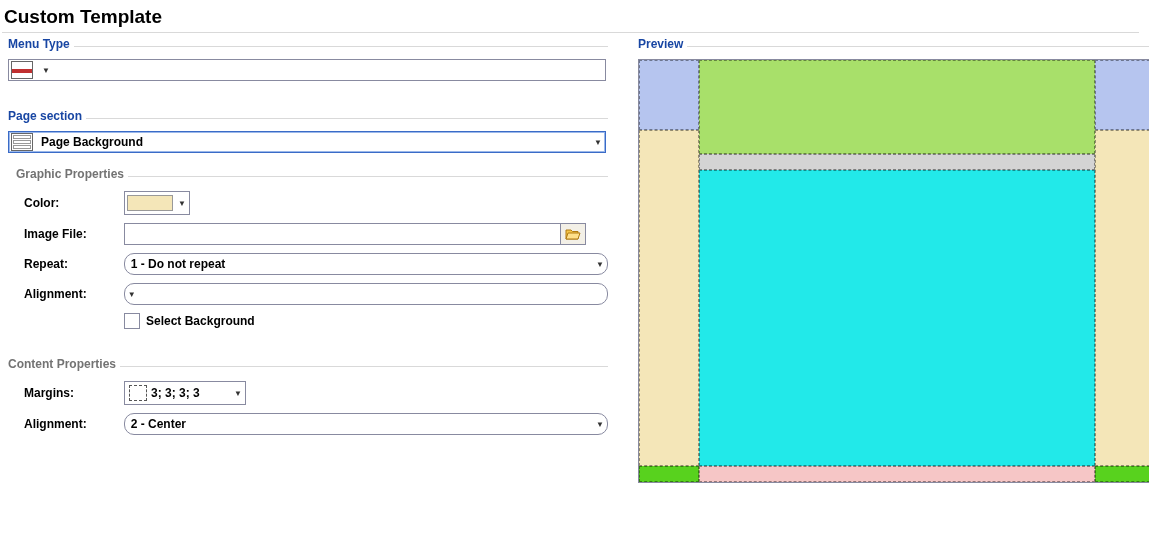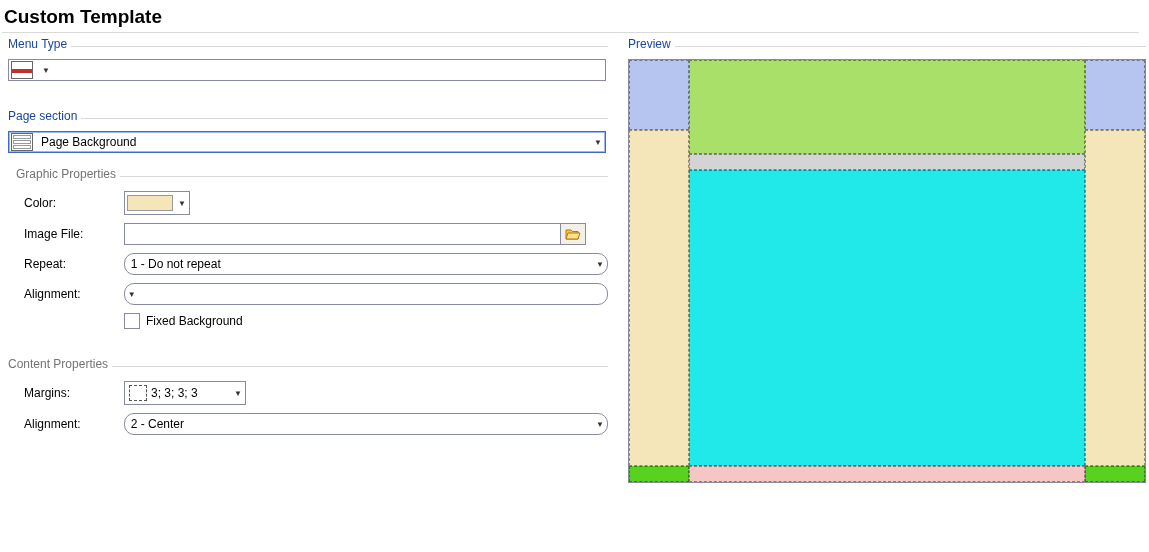--- a/index.html
+++ b/index.html
@@ -26,21 +26,22 @@
     border: none;
     border-top: 1px solid #d9d9d9;
     margin: 2px 0 4px 0;
   }
   .intro {
     margin: 0 0 14px 2px;
     font-size: 12px;
   }
   .columns {
     display: flex;
-    gap: 20px;
+    gap: 30px;
+    font-weight: bold;
   }
   .left {
     width: 600px;
     margin-left: 6px;
   }
   .right {
     flex: 1;
   }
 
   
@@ -380,21 +381,21 @@
             <span class="flabel">Alignment:</span>
             <div class="combo medium">
               <span class="caret">▼</span>
             </div>
           </div>
 
           <div class="frow">
             <span class="flabel"></span>
             <div class="cbwrap">
               <span class="cb"></span>
-              <span>Fixed Background</span>
+              <span>Select Background</span>
             </div>
           </div>
 
         </div>
       </div>
 
       <div class="subgroup" style="margin-top:28px; margin-left:0;">
         <span class="sub-legend">Content Properties</span>
         <div class="sub-line"></div>
         <div class="sub-body">

